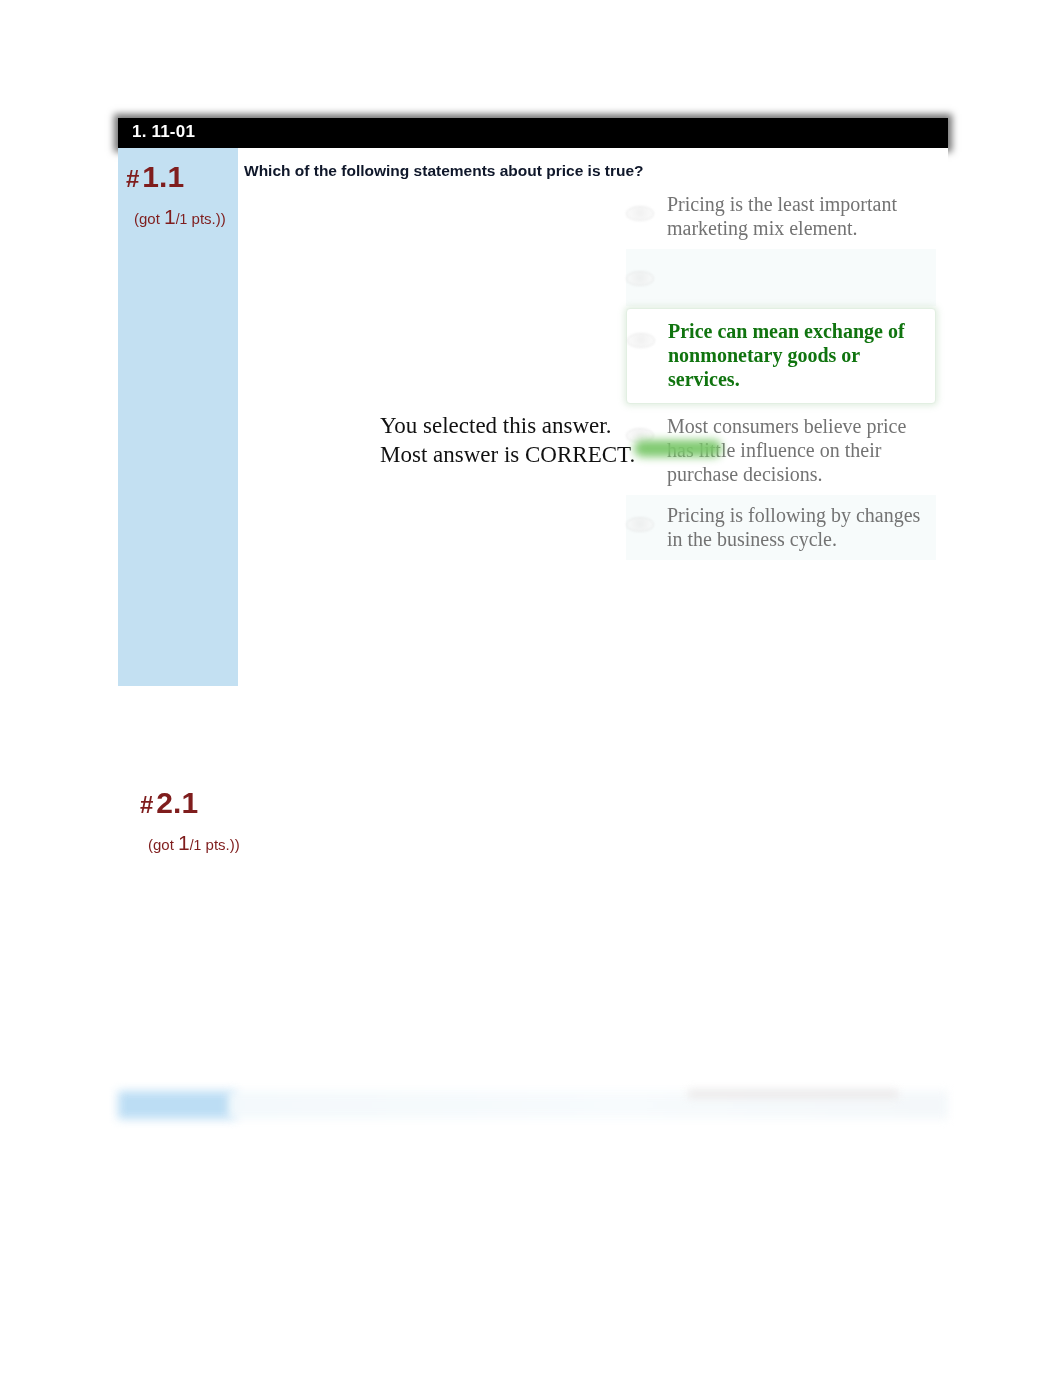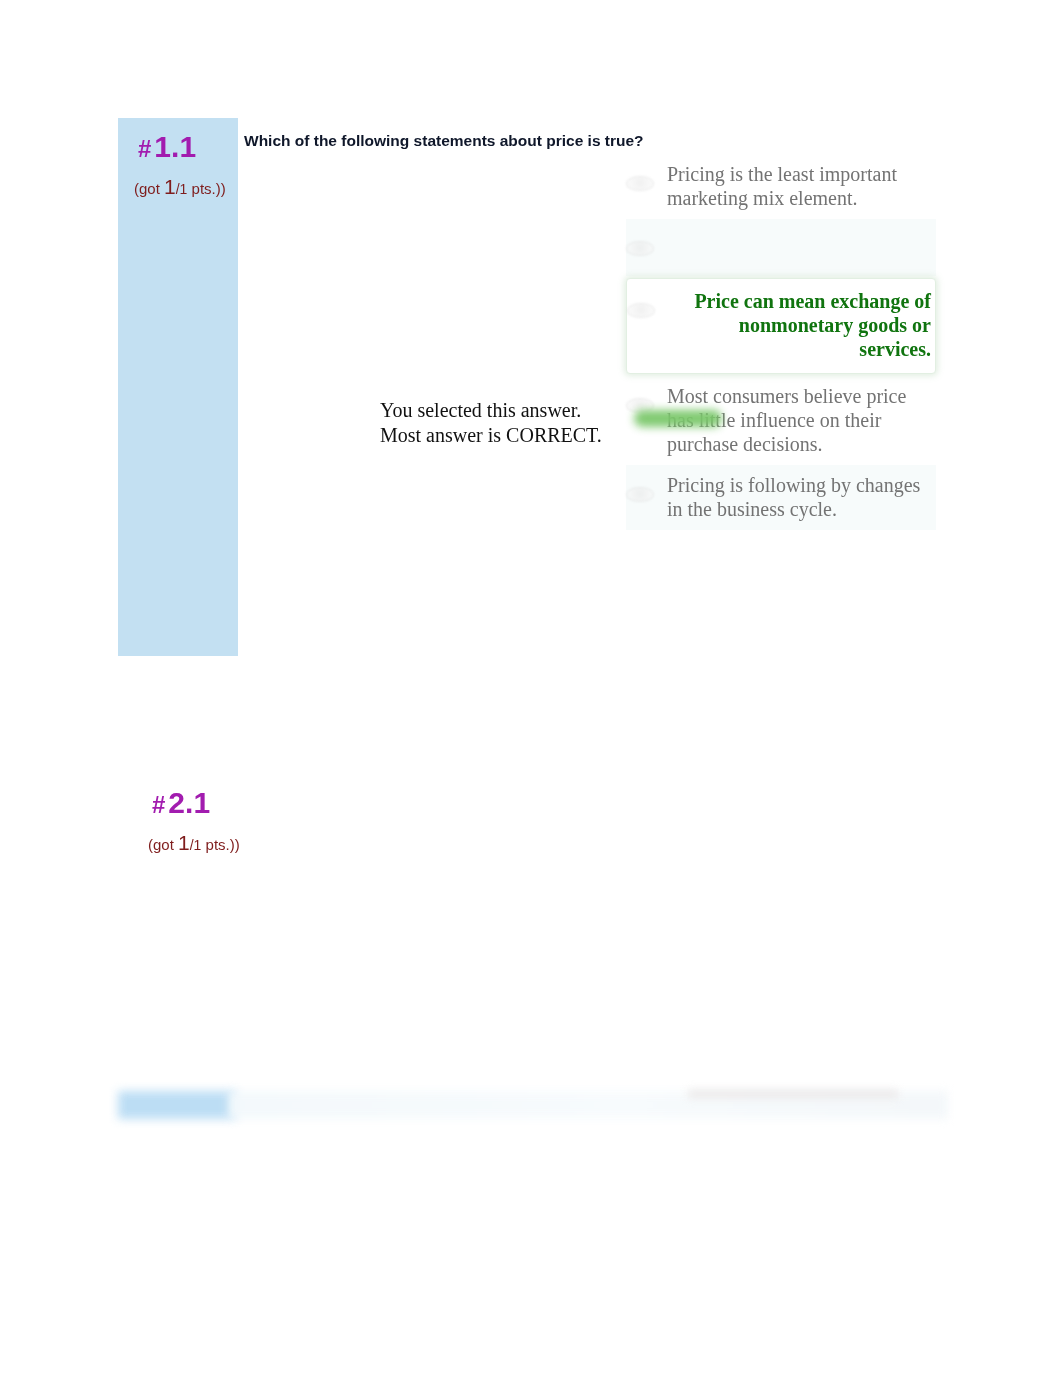--- a/index.html
+++ b/index.html
@@ -61,23 +61,23 @@
     
     content: "";
     position: absolute;
     right: -10px;
     top: 0;
     bottom: 0;
     width: 14px;
     background: linear-gradient(to right, rgba(195,224,242,0.85), rgba(195,224,242,0));
   }
   .q-num {
-    color: #a21caf;
-    font-family: "Liberation Sans", sans-serif;
-    padding-left: 20px;
+    color: #7f1d1d;
+    font-family: "Liberation Sans", sans-serif;
+    padding-left: 8px;
     line-height: 1;
     white-space: nowrap;
   }
   .q-num .hash {
     font-size: 24px;
     font-weight: bold;
   }
   .q-num .val {
     font-size: 30px;
     font-weight: bold;
@@ -148,34 +148,33 @@
   }
 
   
   .option-row.correct {
     background: #ffffff;
     border: 1px solid #e2efe2;
     border-radius: 4px;
     box-shadow: 0 0 6px 2px rgba(220,235,220,0.85);
     padding: 10px 4px 12px 0;
     margin: 2px 0;
-    text-align: right;
   }
   .option-row.correct .option-text {
     color: #10740f;
     font-weight: bold;
   }
 
   
   .selected-note {
     position: absolute;
     left: 142px;
-    top: 280px;
+    top: 264px;
     font-family: "Liberation Serif", serif;
-    font-size: 20px;
+    font-size: 23px;
     line-height: 1.25;
     color: #111111;
     white-space: nowrap;
   }
   .green-arrow {
     position: absolute;
     left: 396px;
     top: 292px;
     width: 88px;
     height: 17px;
@@ -242,20 +241,23 @@
     background: #e8e4e4;
     filter: blur(4px);
     opacity: 0.8;
   }
 </style>
 </head>
 <body>
 
 <div class="quiz-block">
 
+  <div class="title-bar">
+    <span class="title-bar-text">1. 11-01</span>
+  </div>
 
   <div class="q-body">
 
     <div class="q-sidebar">
       <div class="q-num">
         <span class="hash">#</span><span class="val">1.1</span>
       </div>
       <div class="q-pts">
         <span>(got </span><span class="big">1</span><span class="small">/1</span><span> pts.))</span>
       </div>

